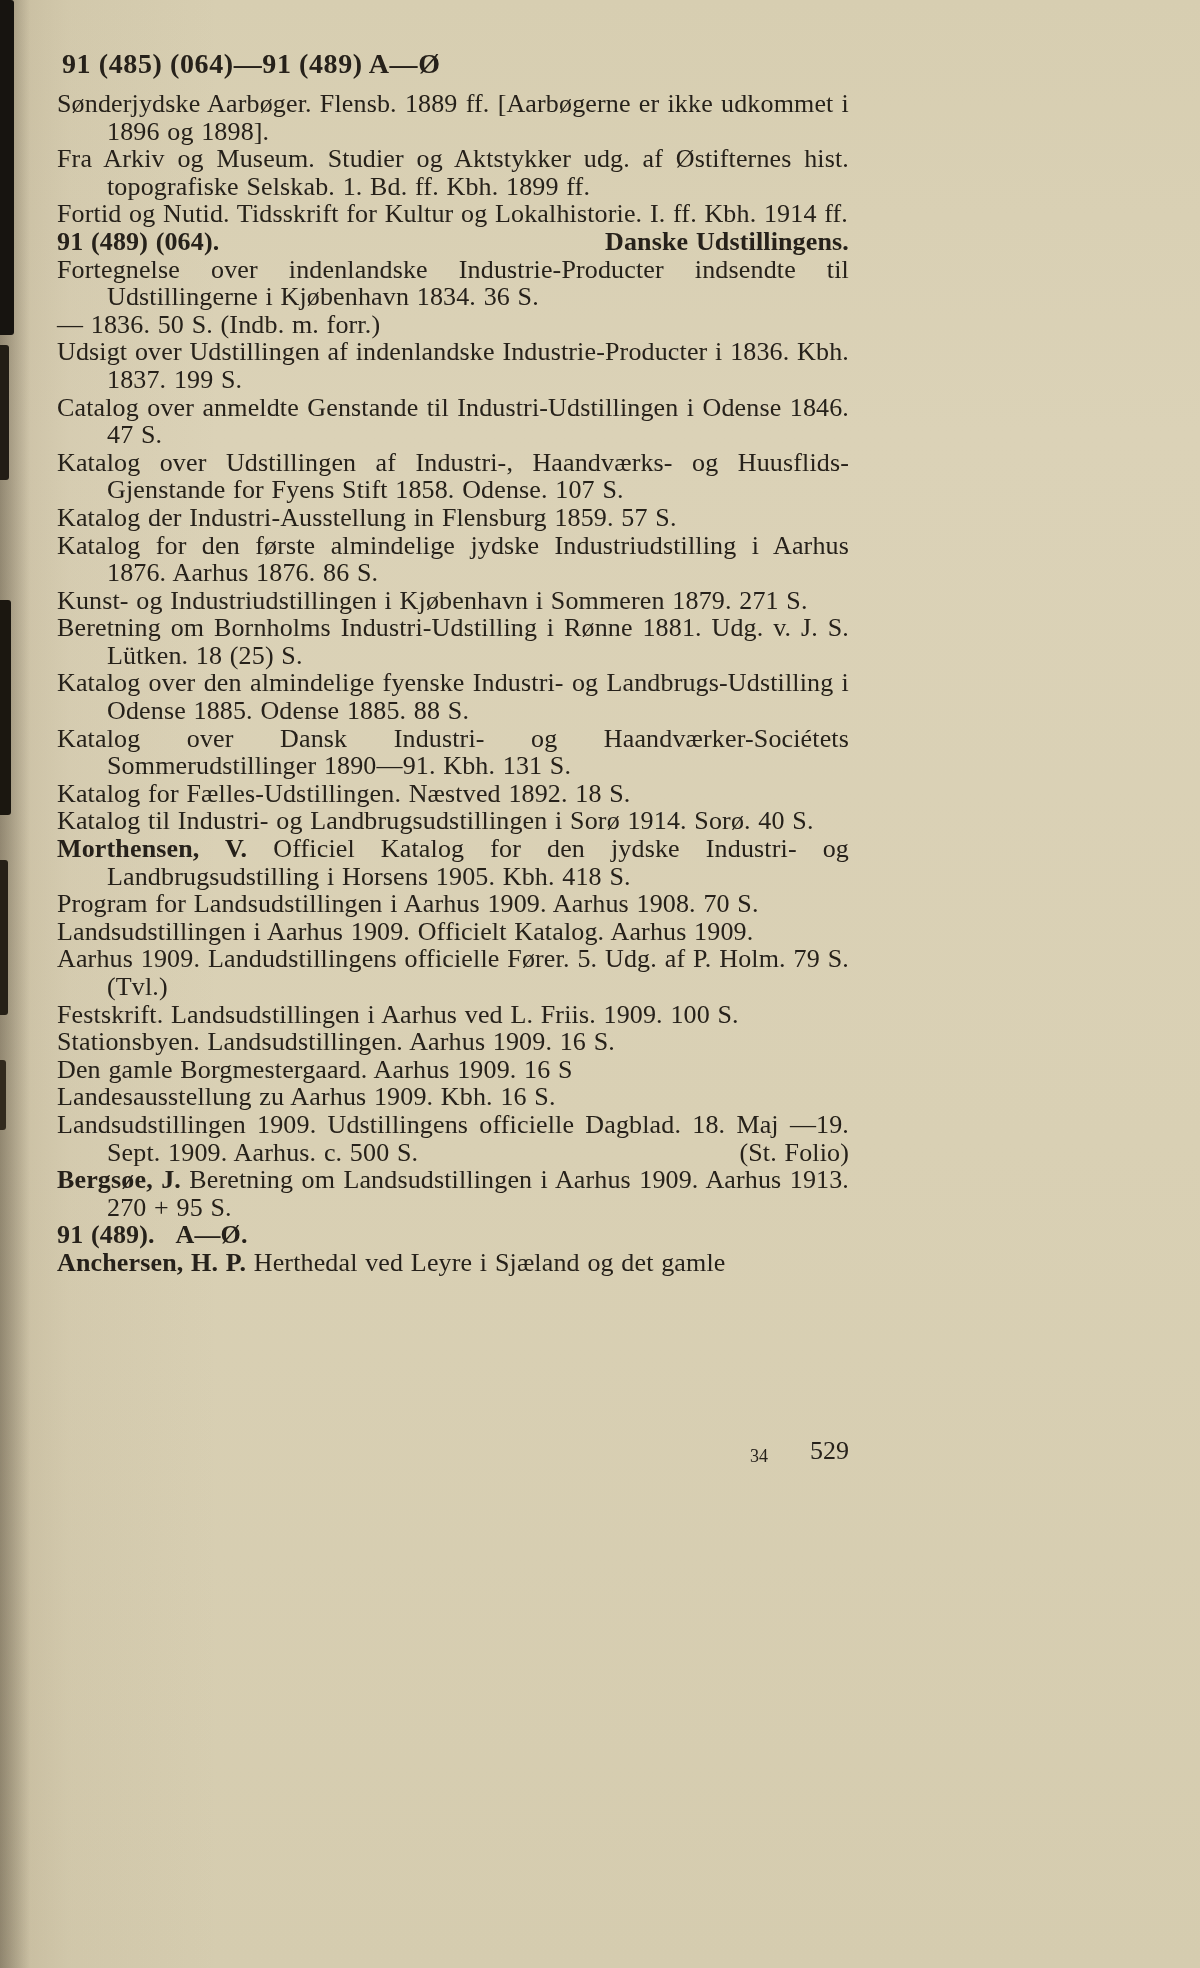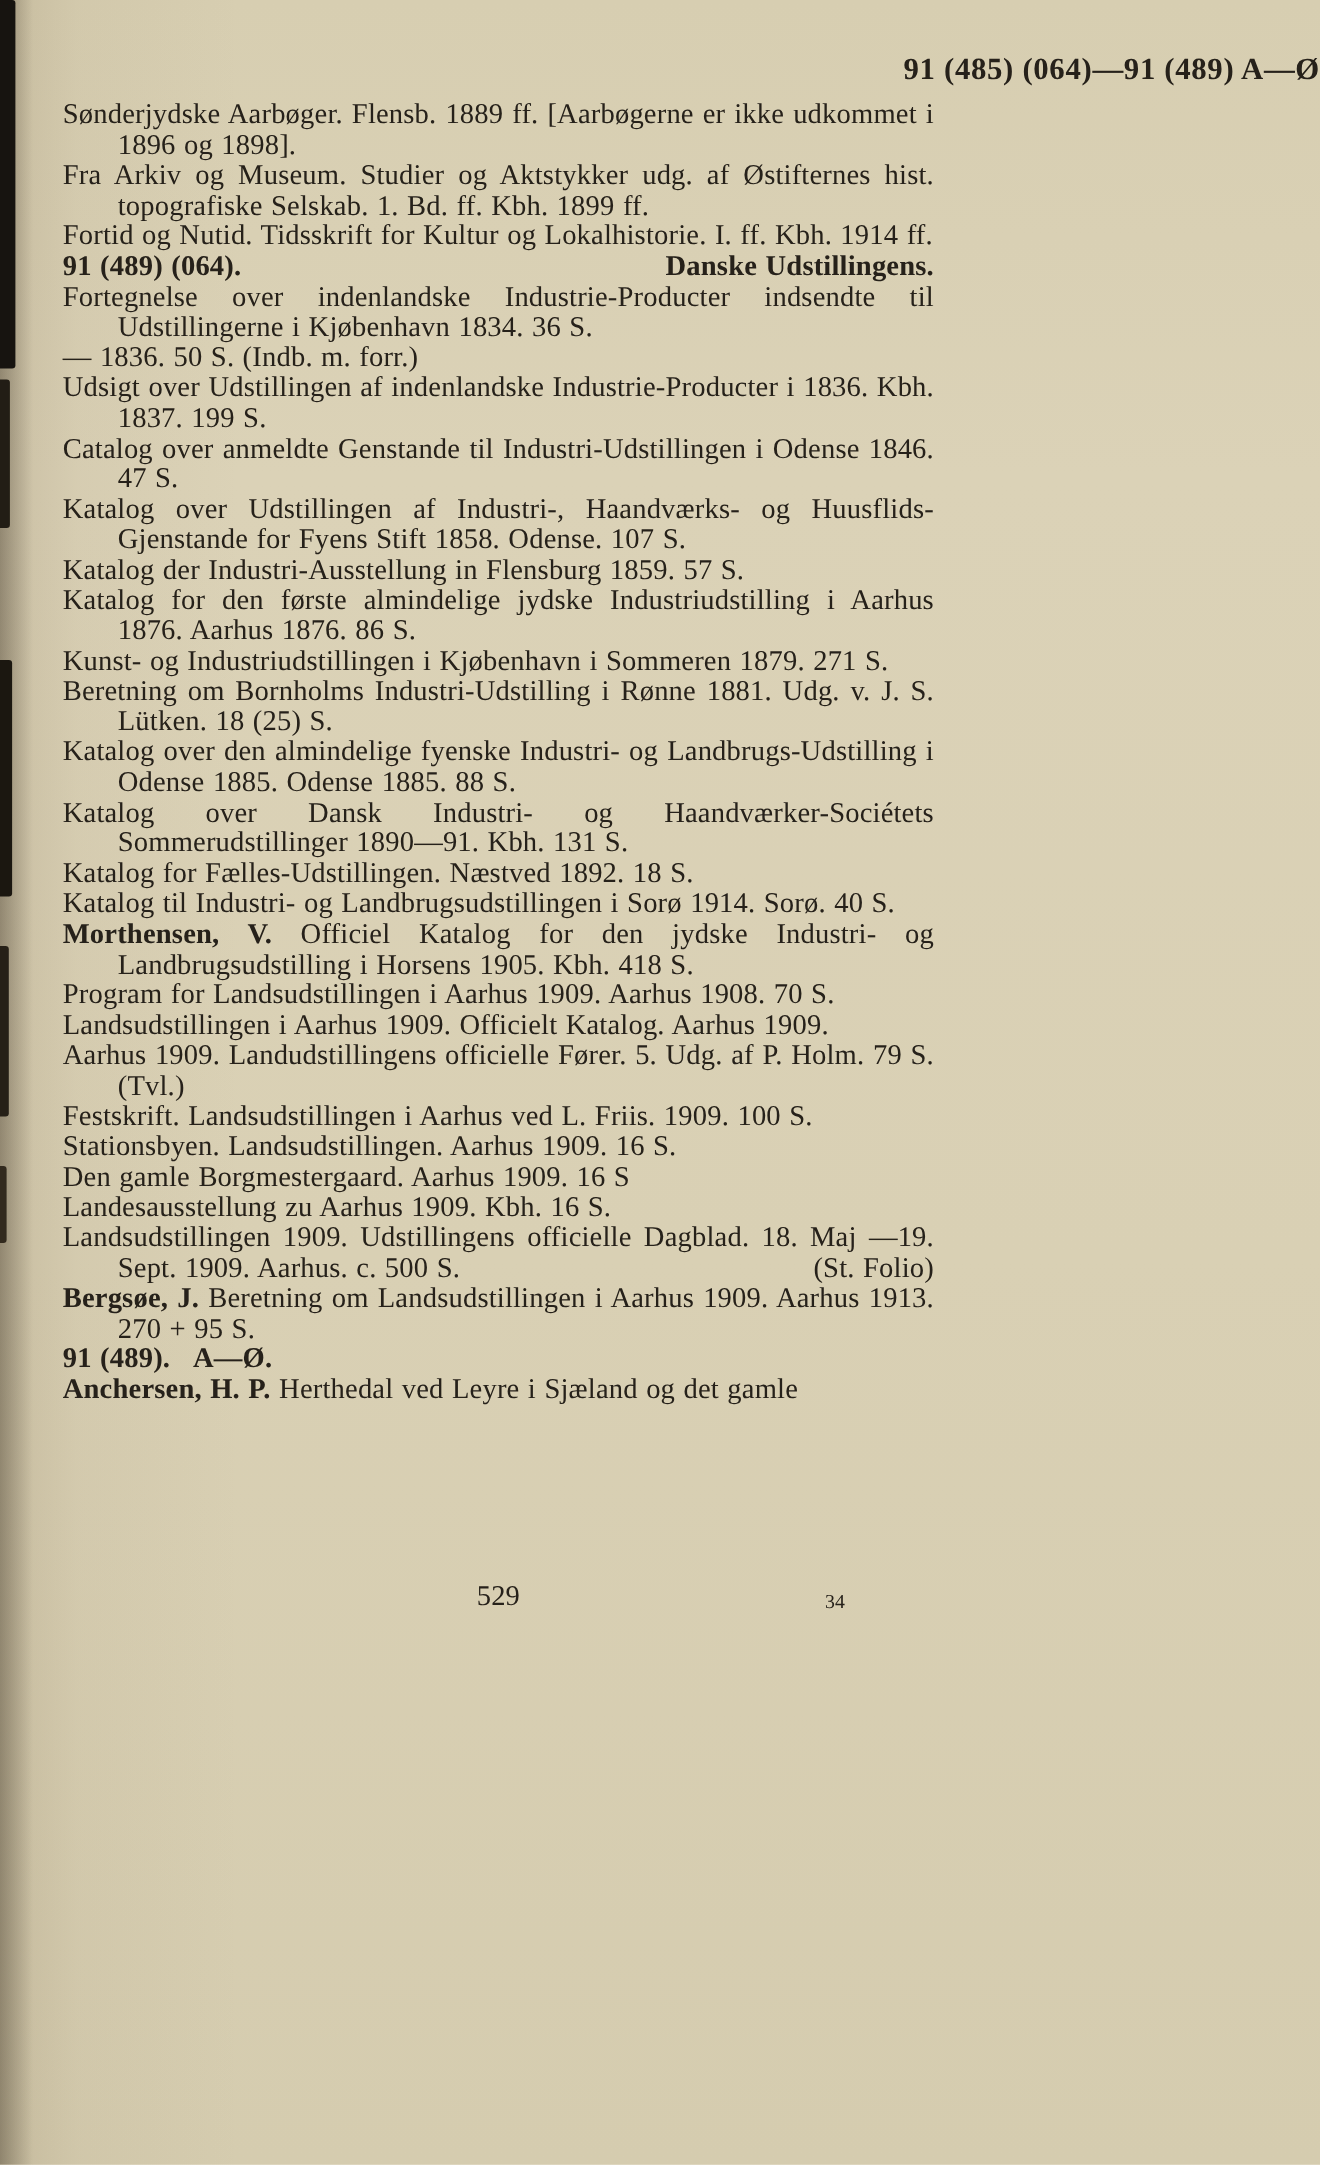--- a/index.html
+++ b/index.html
@@ -29,21 +29,21 @@
     background: linear-gradient(90deg, rgba(45,36,24,0.35), rgba(45,36,24,0));
   }
 
   .running-head {
     position: absolute;
     top: 48px;
     left: 0;
     width: 1200px;
     box-sizing: border-box;
     padding-left: 62px;
-    text-align: right;
+    text-align: left;
     font-weight: bold;
     font-size: 28px;
     letter-spacing: 0.6px;
     white-space: nowrap;
   }
 
   .text-block {
     position: absolute;
     left: 57px;
     top: 90px;
@@ -67,21 +67,21 @@
     bottom: 0;
     text-indent: 0;
   }
   .entry.heading { font-weight: bold; }
 
   .page-number {
     position: absolute;
     top: 1436px;
     left: 57px;
     width: 792px;
-    text-align: center;
+    text-align: right;
     font-size: 26px;
   }
   .signature-mark {
     position: absolute;
     top: 1446px;
     left: 750px;
     font-size: 18px;
   }
 </style>
 </head>

